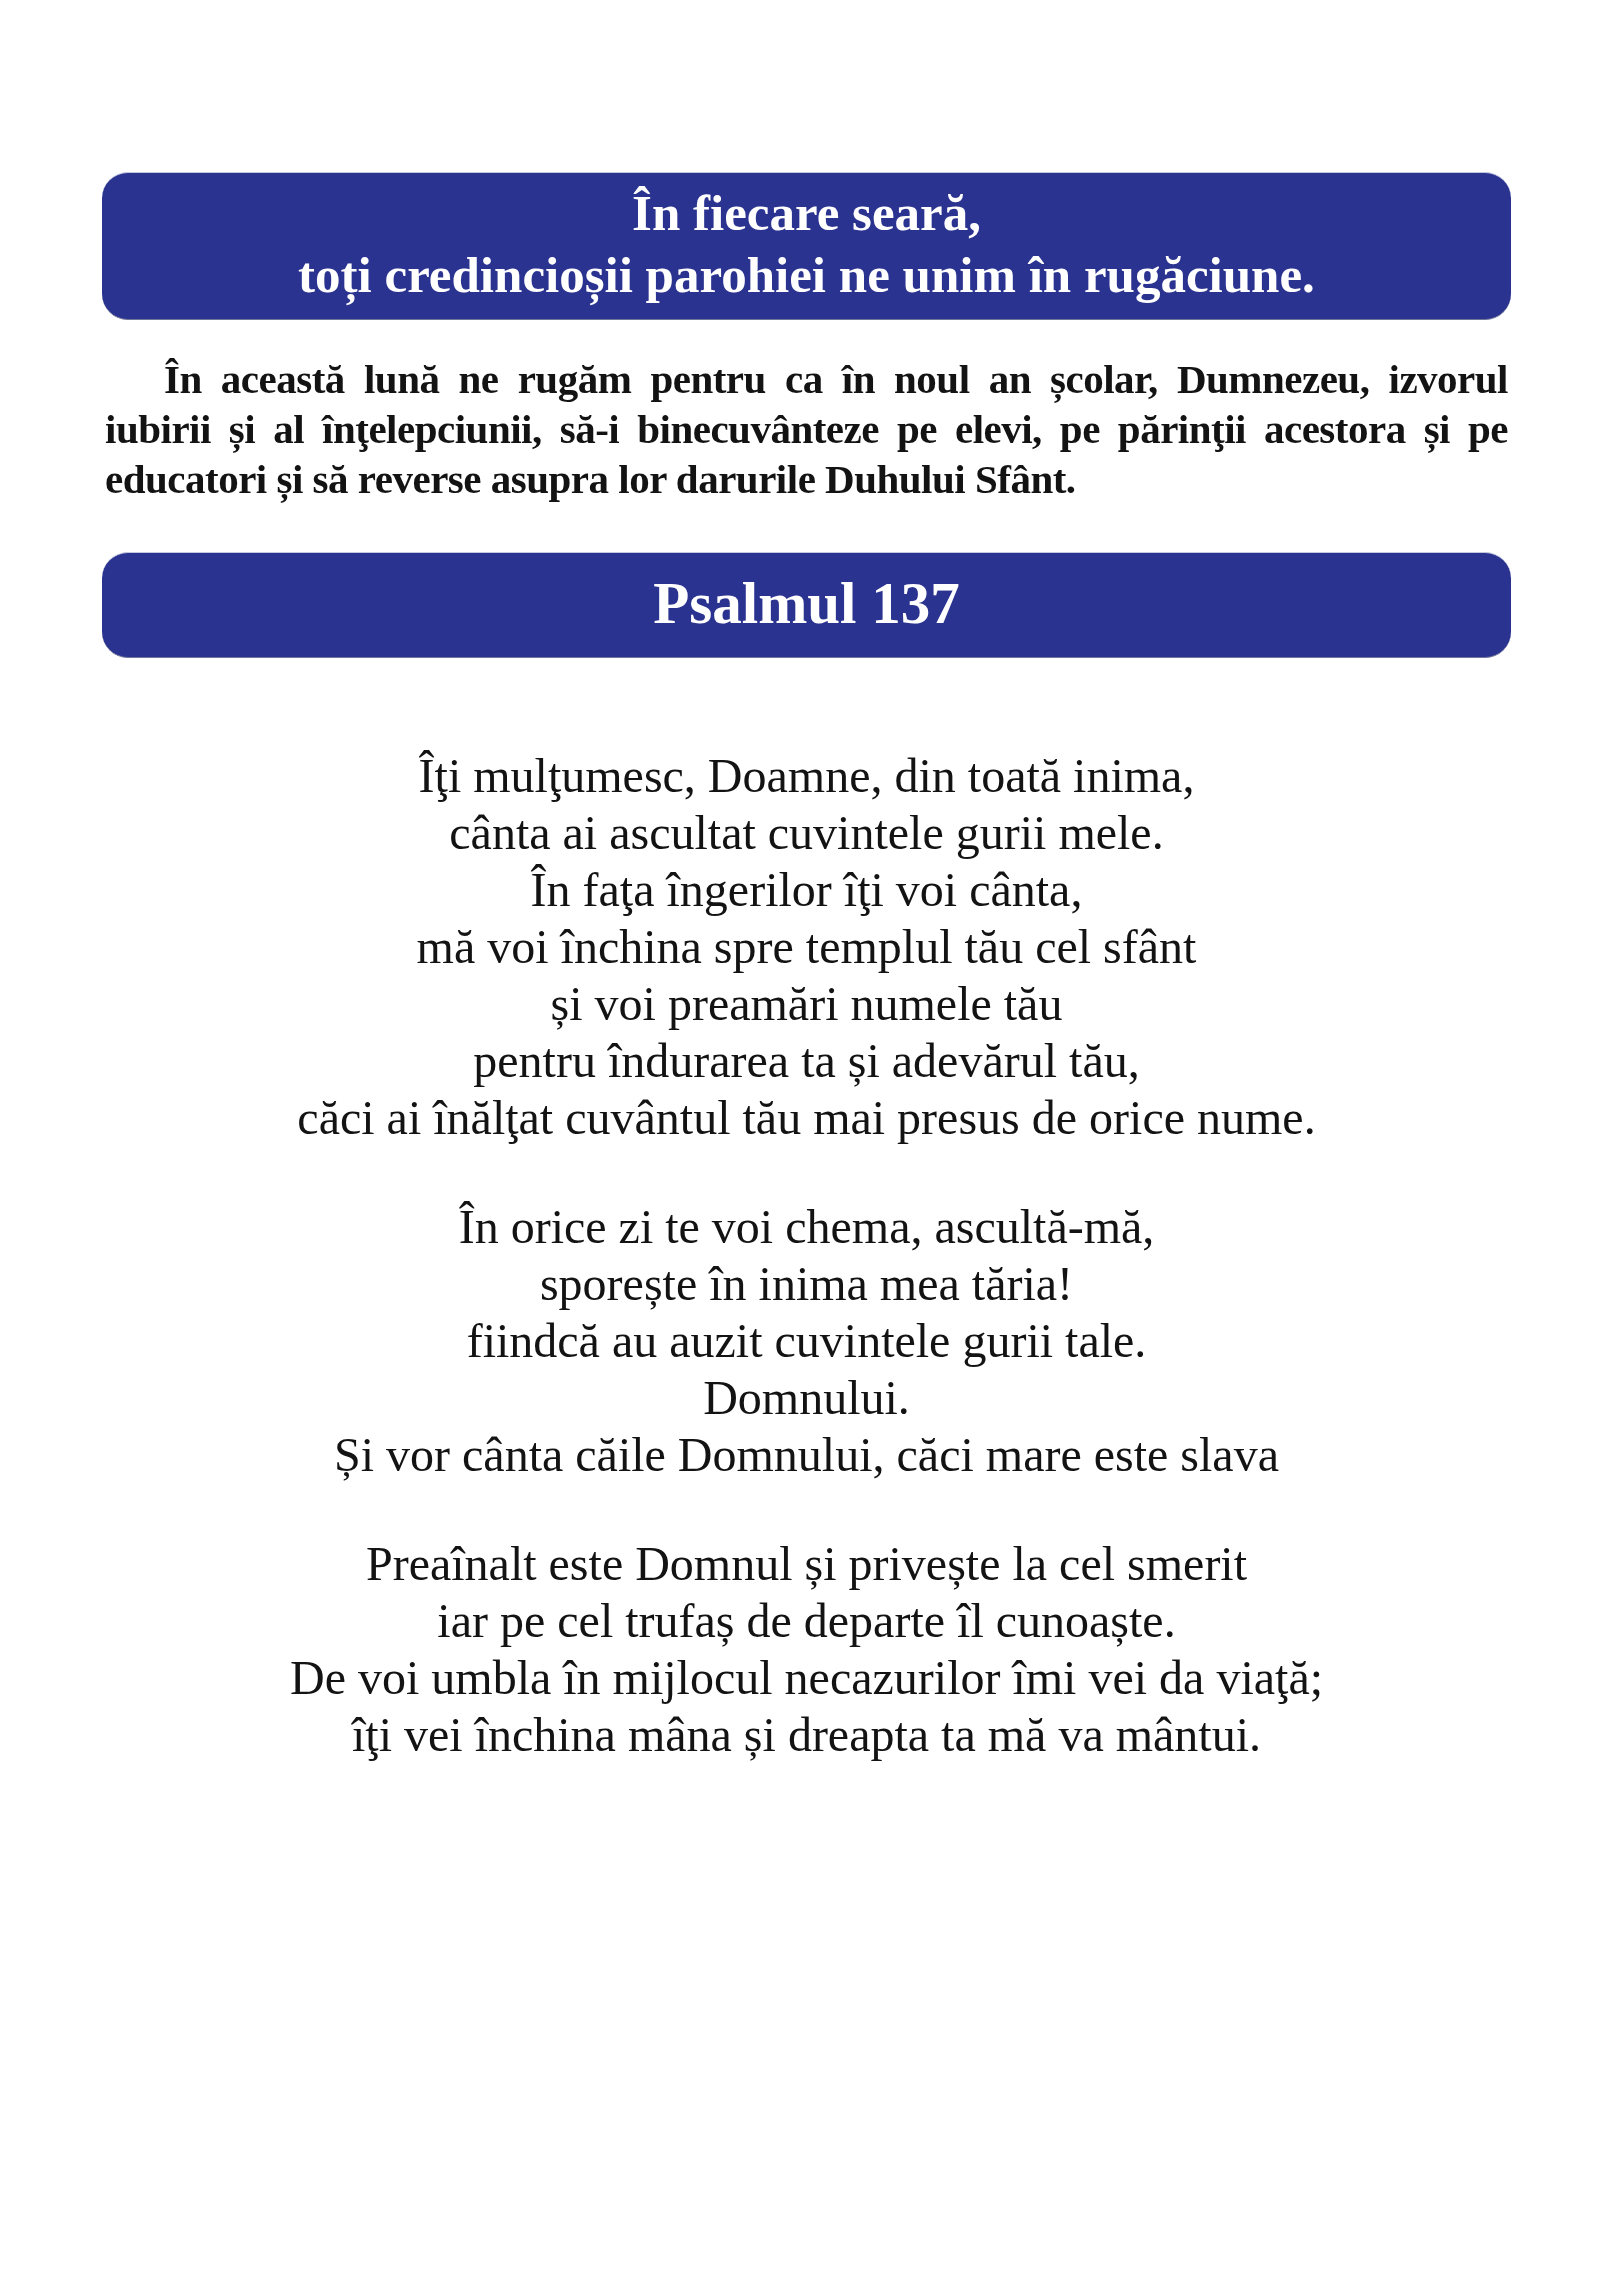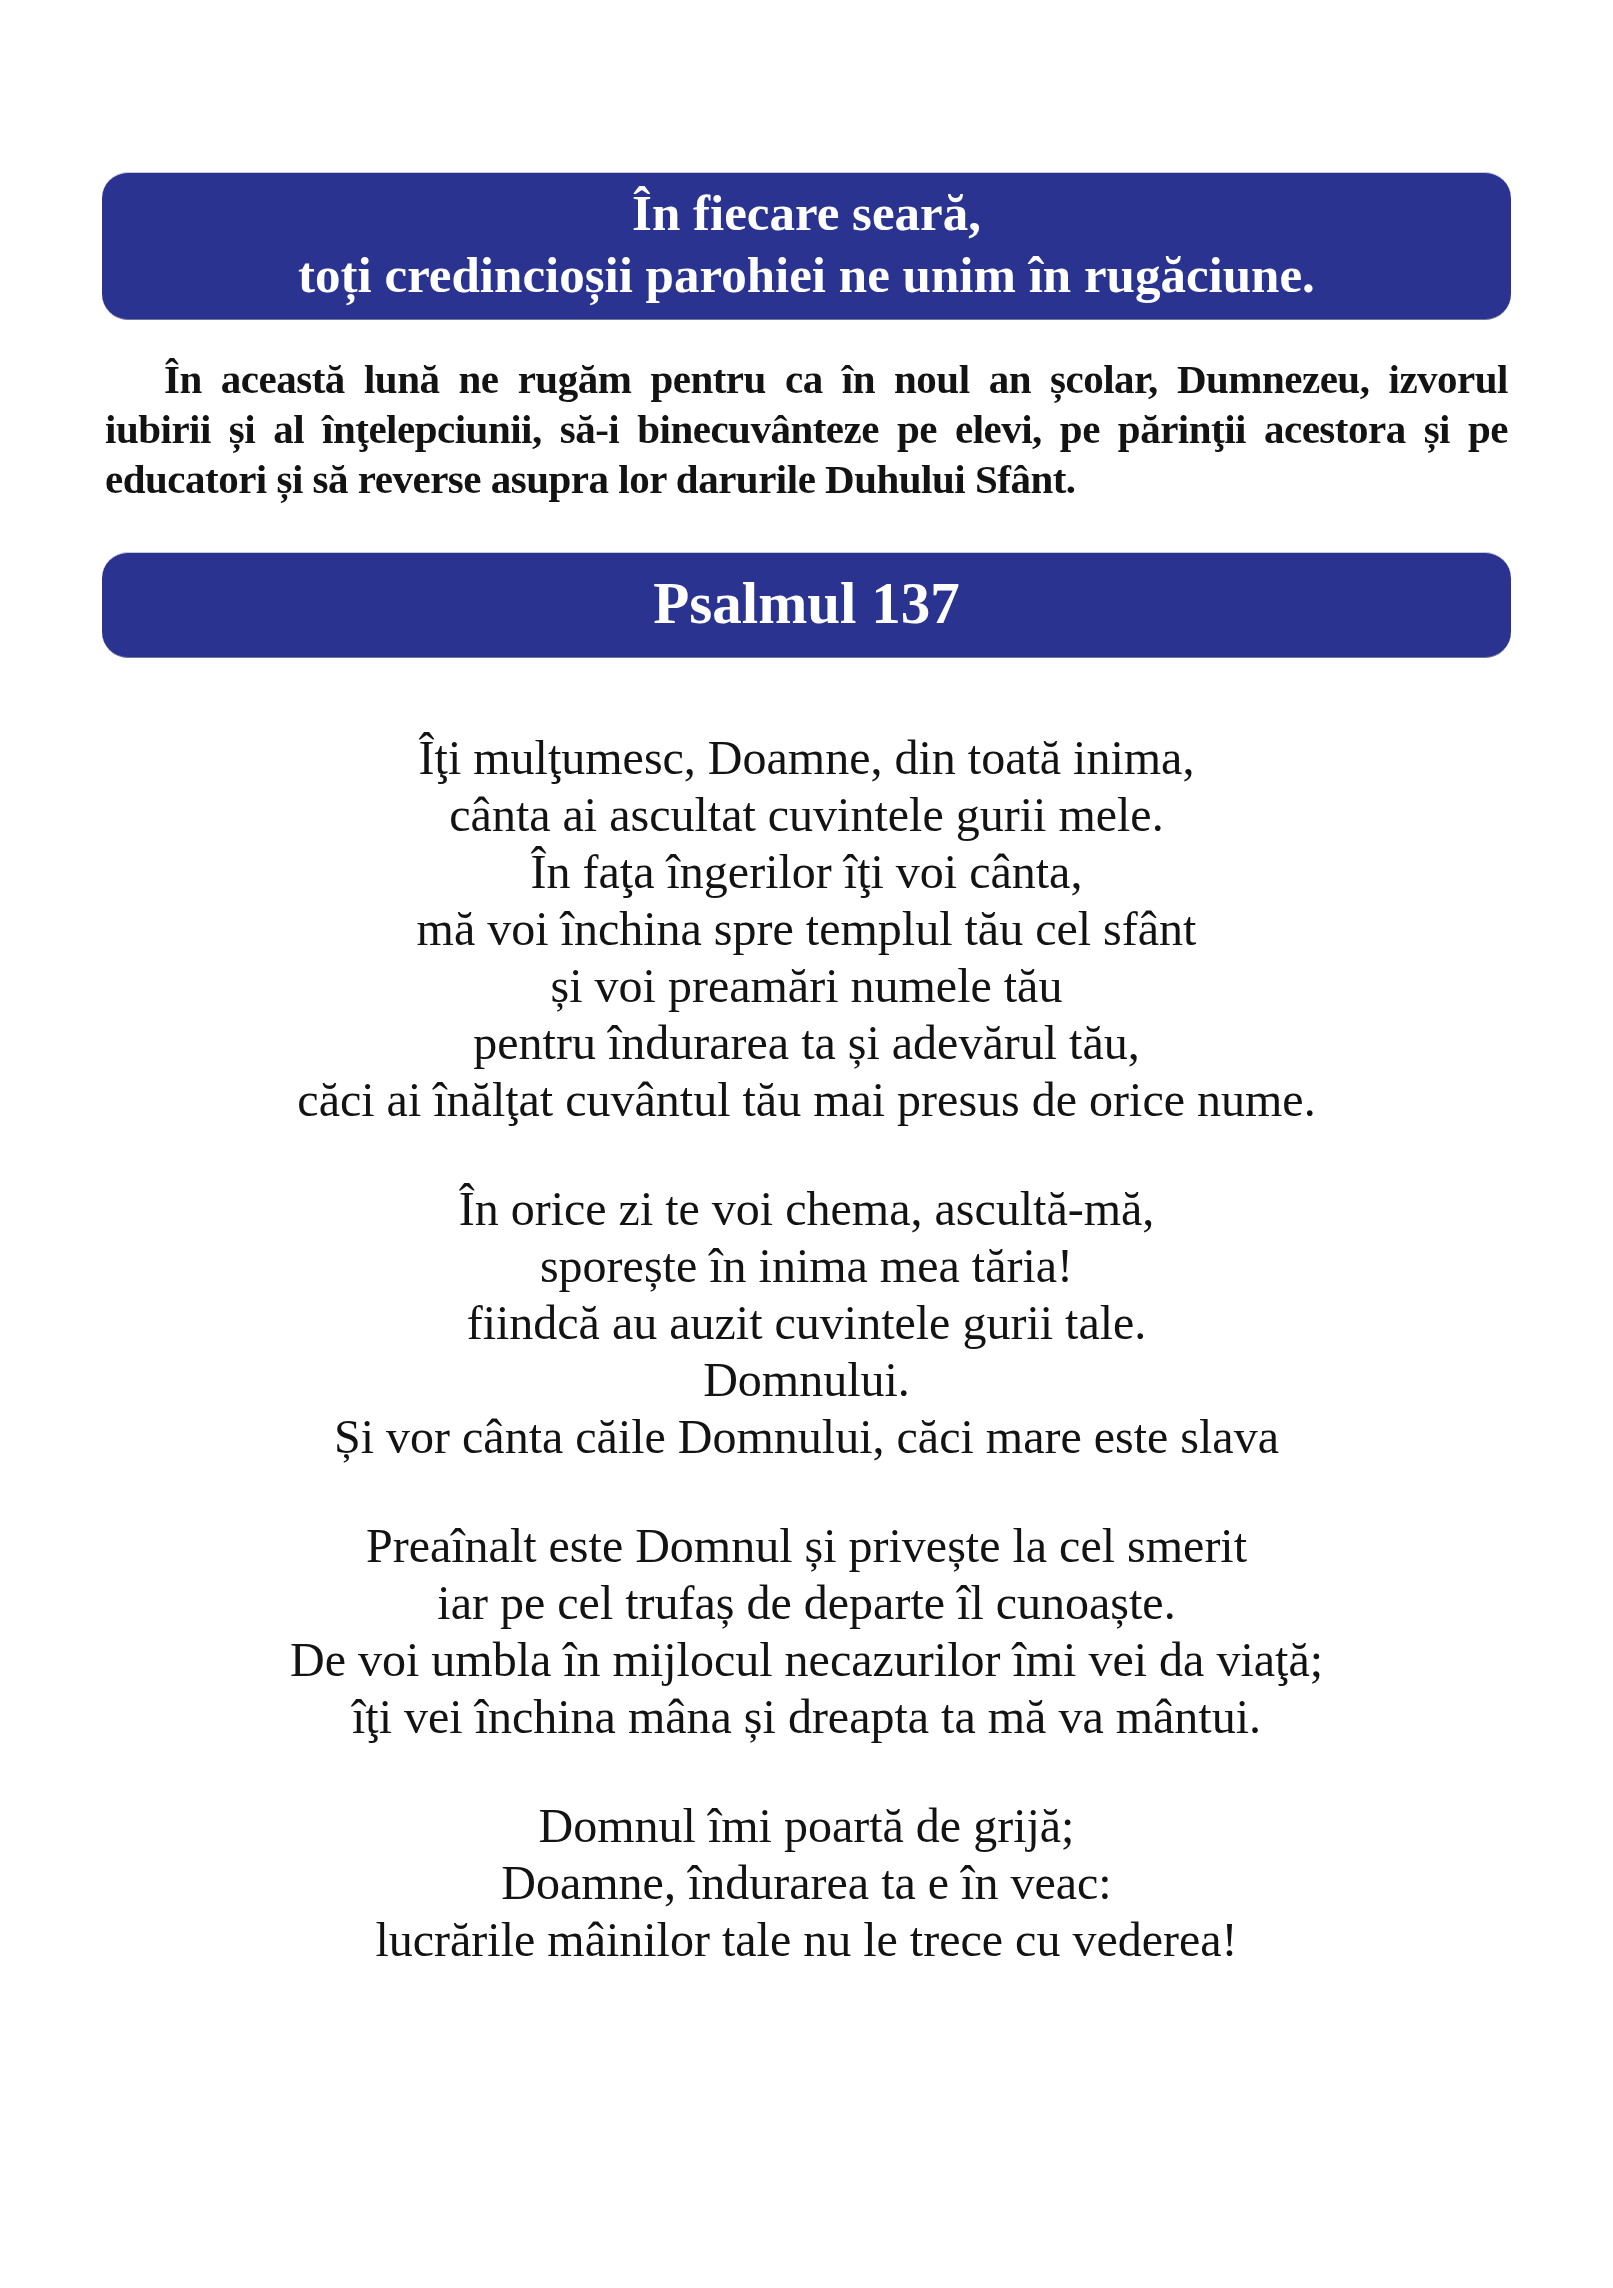--- a/index.html
+++ b/index.html
@@ -53,21 +53,21 @@
     margin: 34px auto 0;
     font-size: 41px;
     line-height: 50px;
     font-weight: bold;
     text-align: justify;
     text-indent: 59px;
     color: var(--body-text);
     letter-spacing: -0.5px;
   }
   .psalm-body {
-    margin-top: 71px;
+    margin-top: 89px;
     text-align: center;
     font-size: 48px;
     line-height: 57px;
     color: var(--body-text);
   }
   .stanza {
     margin-bottom: 52px;
   }
   .psalm-line {
     white-space: nowrap;
@@ -105,21 +105,16 @@
         <div class="psalm-line">fiindcă au auzit cuvintele gurii tale.</div>
         <div class="psalm-line">Domnului.</div>
         <div class="psalm-line">Și vor cânta căile Domnului, căci mare este slava</div>
       </div>
       <div class="stanza">
         <div class="psalm-line">Preaînalt este Domnul și privește la cel smerit</div>
         <div class="psalm-line">iar pe cel trufaș de departe îl cunoaște.</div>
         <div class="psalm-line">De voi umbla în mijlocul necazurilor îmi vei da viaţă;</div>
         <div class="psalm-line">îţi vei închina mâna și dreapta ta mă va mântui.</div>
       </div>
-      <div class="stanza">
-        <div class="psalm-line">Domnul îmi poartă de grijă;</div>
-        <div class="psalm-line">Doamne, îndurarea ta e în veac:</div>
-        <div class="psalm-line">lucrările mâinilor tale nu le trece cu vederea!</div>
-      </div>
     </div>
 
 </div>
 
 
 </body></html>

